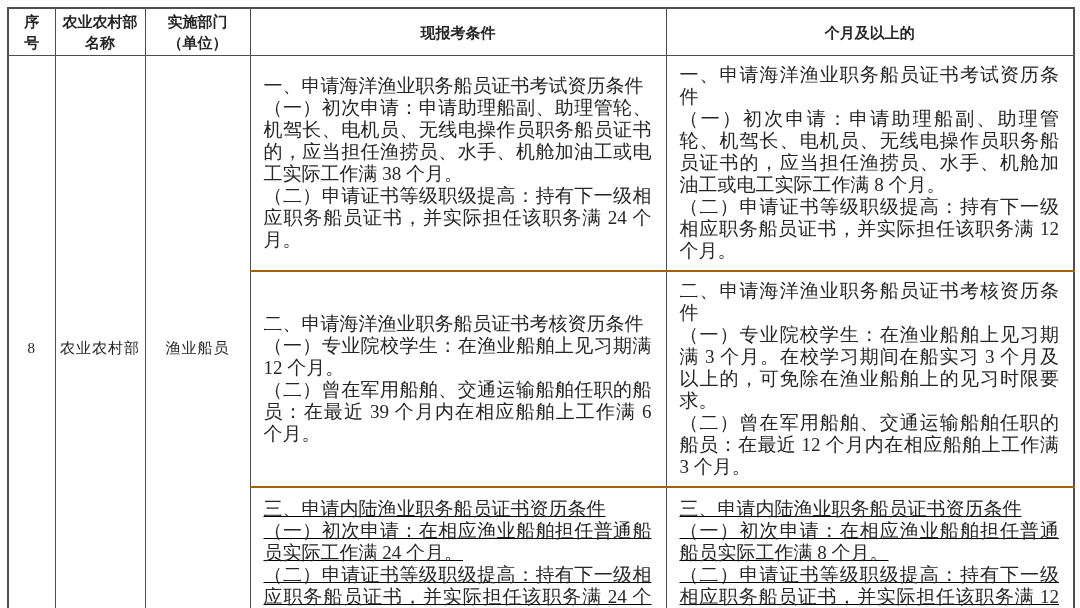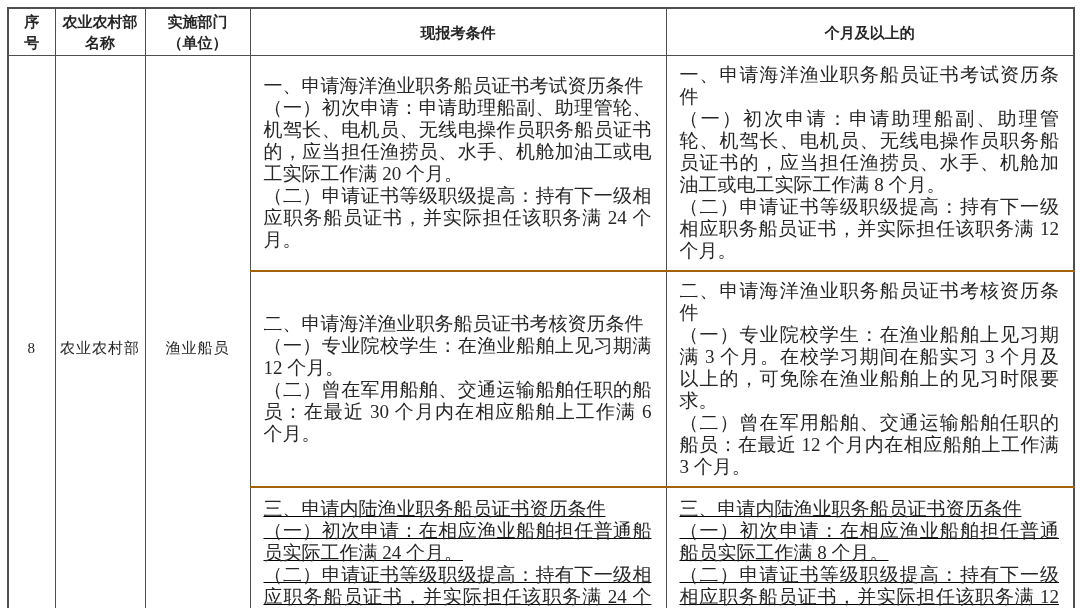--- a/index.html
+++ b/index.html
@@ -100,35 +100,35 @@
         <th class="hdr">现报考条件</th>
         <th class="hdr">个月及以上的</th>
       </tr>
 
       <tr class="sect r1">
         <td class="merged" rowspan="3">8</td>
         <td class="merged" rowspan="3">农业农村部</td>
         <td class="merged" rowspan="3">渔业船员</td>
         <td class="cond">
           <p>一、申请海洋渔业职务船员证书考试资历条件</p>
-          <p>（一）初次申请：申请助理船副、助理管轮、机驾长、电机员、无线电操作员职务船员证书的，应当担任渔捞员、水手、机舱加油工或电工实际工作满 20 个月。</p>
+          <p>（一）初次申请：申请助理船副、助理管轮、机驾长、电机员、无线电操作员职务船员证书的，应当担任渔捞员、水手、机舱加油工或电工实际工作满 38 个月。</p>
           <p>（二）申请证书等级职级提高：持有下一级相应职务船员证书，并实际担任该职务满 24 个月。</p>
         </td>
         <td class="cond">
           <p>一、申请海洋渔业职务船员证书考试资历条件</p>
           <p>（一）初次申请：申请助理船副、助理管轮、机驾长、电机员、无线电操作员职务船员证书的，应当担任渔捞员、水手、机舱加油工或电工实际工作满 8 个月。</p>
           <p>（二）申请证书等级职级提高：持有下一级相应职务船员证书，并实际担任该职务满 12 个月。</p>
         </td>
       </tr>
 
       <tr class="sect r2">
         <td class="cond">
           <p>二、申请海洋渔业职务船员证书考核资历条件</p>
           <p>（一）专业院校学生：在渔业船舶上见习期满 12 个月。</p>
-          <p>（二）曾在军用船舶、交通运输船舶任职的船员：在最近 30 个月内在相应船舶上工作满 6 个月。</p>
+          <p>（二）曾在军用船舶、交通运输船舶任职的船员：在最近 39 个月内在相应船舶上工作满 6 个月。</p>
         </td>
         <td class="cond">
           <p>二、申请海洋渔业职务船员证书考核资历条件</p>
           <p>（一）专业院校学生：在渔业船舶上见习期满 3 个月。在校学习期间在船实习 3 个月及以上的，可免除在渔业船舶上的见习时限要求。</p>
           <p>（二）曾在军用船舶、交通运输船舶任职的船员：在最近 12 个月内在相应船舶上工作满 3 个月。</p>
         </td>
       </tr>
 
       <tr class="sect r3">
         <td class="cond">

